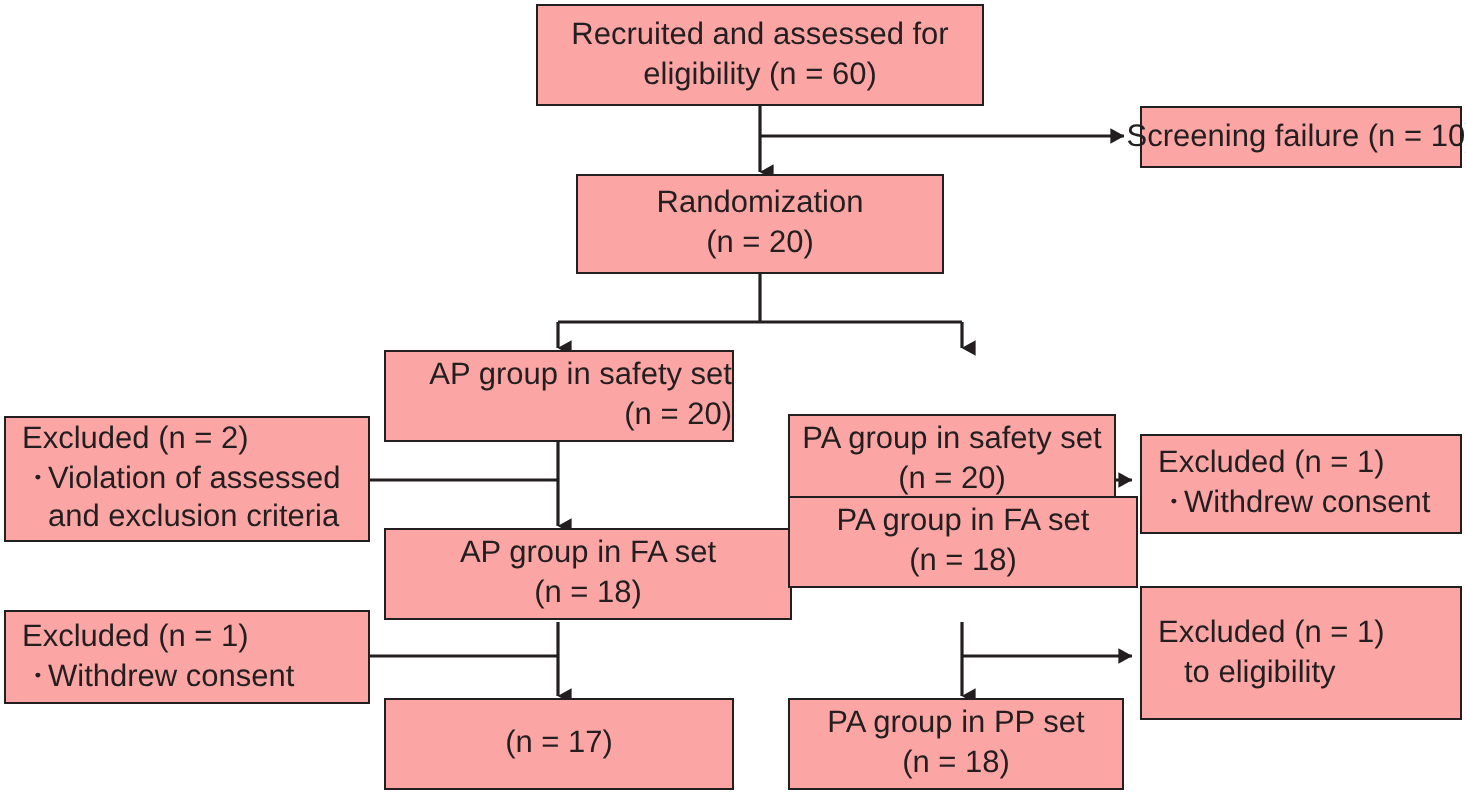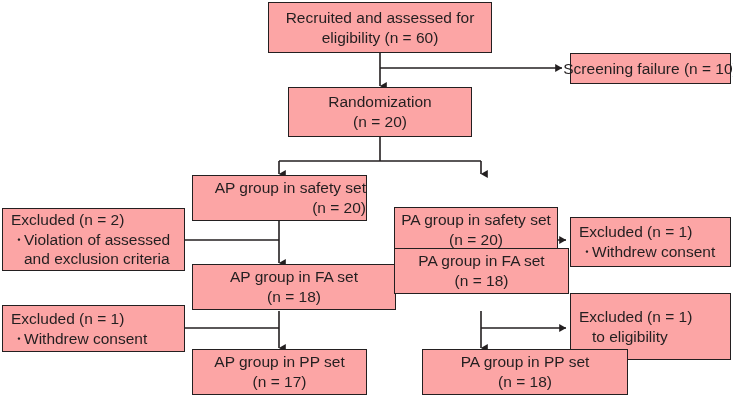--- a/index.html
+++ b/index.html
@@ -149,22 +149,21 @@
     <span class="line">Excluded (n = 1)</span>
     <span class="bullet-line"><span class="dot">・</span><span>Withdrew consent</span></span>
   </div>
 
   <div class="node left-align" style="left:570px; top:293px; width:161px; height:67px;">
     <span class="line">Excluded (n = 1)</span>
     <span class="cont-line">to eligibility</span>
   </div>
 
   <div class="node" style="left:192px; top:349px; width:175px; height:46px;">
-    <span class="line">AP group in PP set</span>
     <span class="line">(n = 17)</span>
   </div>
 
-  <div class="node" style="left:394px; top:349px; width:206px; height:46px;margin-left:28px;">
+  <div class="node" style="left:394px; top:349px; width:168px; height:46px;">
     <span class="line">PA group in PP set</span>
     <span class="line">(n = 18)</span>
   </div>
 
 </div>
 
 </body></html>

